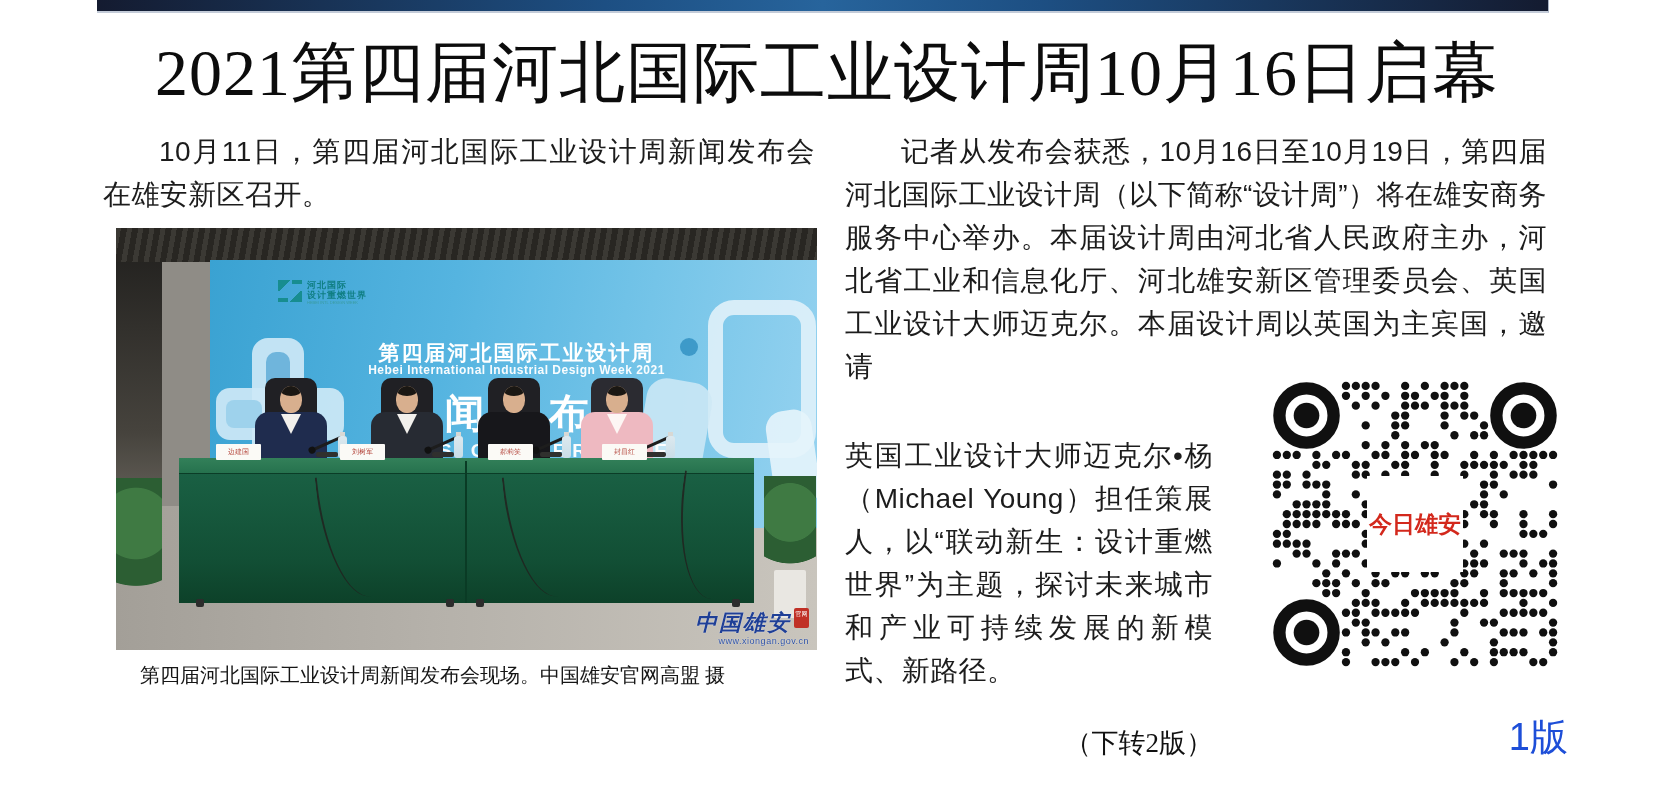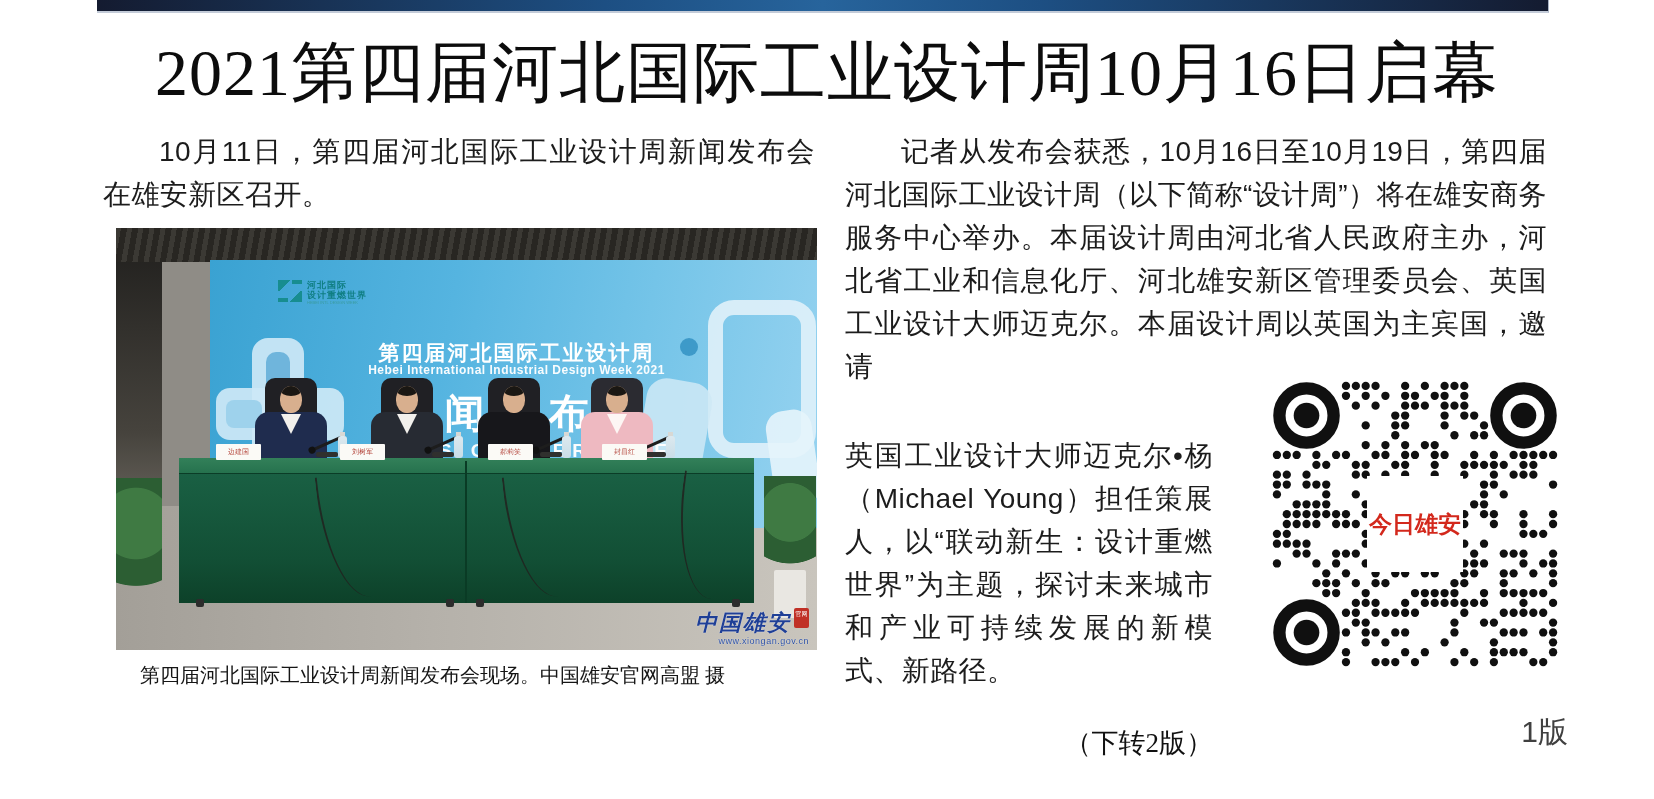--- a/index.html
+++ b/index.html
@@ -115,21 +115,21 @@
   .wm-url{font-size:9px;color:#2a4da0;letter-spacing:0.5px;margin-top:-2px;text-shadow:0 0 1px #fff;}
 
   
   .qr-block{position:absolute;left:1272px;top:381px;width:286px;height:286px;text-align:right;}
   .qr-center{position:absolute;left:95px;top:95px;width:96px;height:96px;background:#ffffff;
     display:flex;align-items:center;justify-content:center;}
   .qr-center span{font-family:"Liberation Serif","DejaVu Serif",serif;font-weight:bold;
     font-size:23px;color:#d3281c;white-space:nowrap;}
   .qr-caption{position:absolute;left:1254px;top:680px;width:380px;text-align:center;
     font-size:28px;color:#161616;}
-  .page-number{position:absolute;right:86px;top:712px;font-size:30px;color:#404040;}
+  .page-number{position:absolute;right:86px;top:712px;font-size:38px;color:#1d4ed8;}
 </style>
 </head>
 <body>
 
 <div class="page">
 
   <div class="top-bar"></div>
 
   <div class="headline">2021第四届河北国际工业设计周10月16日启幕</div>
 

